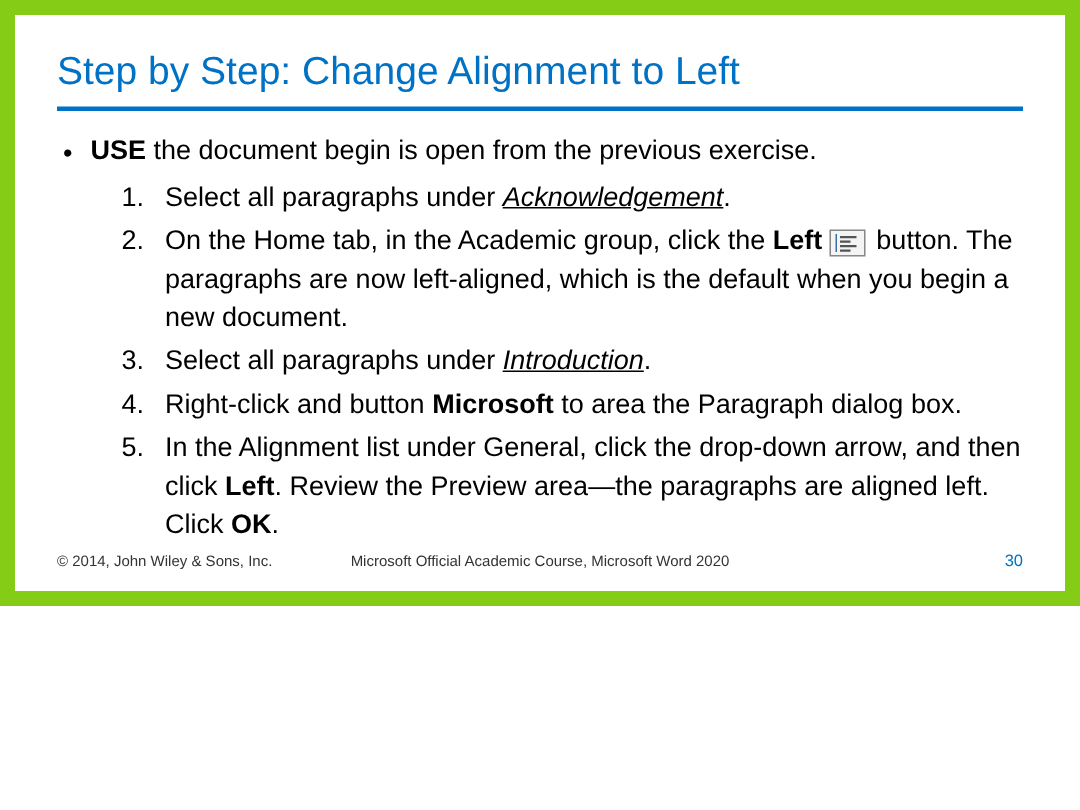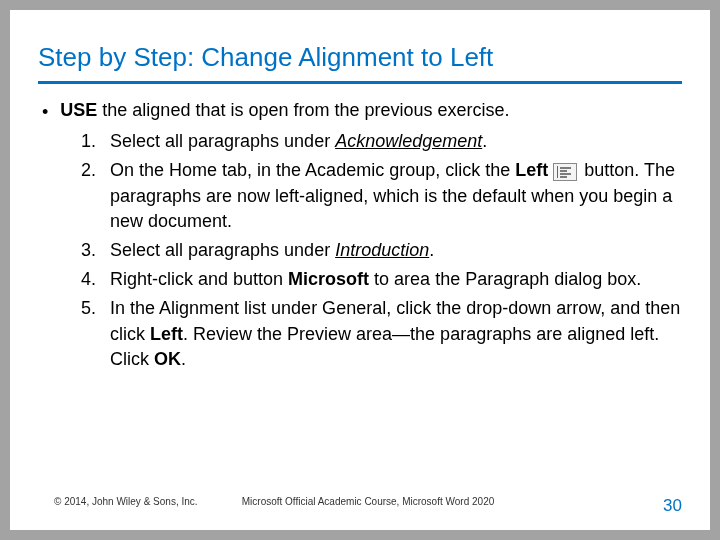--- a/index.html
+++ b/index.html
@@ -3,25 +3,25 @@
 <meta charset="utf-8">
 <style>
   * { box-sizing: border-box; margin: 0; padding: 0; }
   html, body { width: 720px; height: 540px; }
   body {
     font-family: Arial, Helvetica, sans-serif;
     background: #fff;
   }
   .slide {
     width: 720px;
-    height: 540px;
-    border: 10px solid #a3a3a3;
+    height: 404px;
+    border: 10px solid #84cc16;
     background: #fff;
     position: relative;
-    padding: 26px 28px 0 28px;
+    padding: 16px 28px 0 28px;
   }
   .title {
     color: #0072c6;
     font-size: 26px;
     font-weight: normal;
     padding-bottom: 8px;
     border-bottom: 3px solid #0072c6;
     margin-top: 6px;
   }
   .content {
@@ -64,51 +64,50 @@
     padding: 2px 3px;
     margin-right: 2px;
   }
   .align-icon svg { display: block; }
   .footer {
     position: absolute;
     left: 28px;
     right: 28px;
     bottom: 14px;
     display: flex;
-    align-items: flex-start;
+    align-items: flex-end;
     font-size: 10px;
     color: #333;
-    margin-left: 16px;
   }
   .footer-center {
     position: absolute;
     left: 0; right: 0;
     text-align: center;
   }
   .footer-left { position: relative; z-index: 1; }
   .footer-right {
     margin-left: auto;
     color: #0072c6;
-    font-size: 17px;
+    font-size: 11px;
     position: relative;
     z-index: 1;
   }
 </style>
 </head>
 <body>
 
 <div class="slide">
 
   <h1 class="title">Step by Step: Change Alignment to Left</h1>
 
   <div class="content">
     <div class="bullet-row">
       <div class="bullet-dot">•</div>
       <div class="intro">
-        <b>USE</b><span> the aligned that is open from the previous exercise.</span>
+        <b>USE</b><span> the document begin is open from the previous exercise.</span>
       </div>
     </div>
 
     <div class="steps" id="steps">
         <div class="step">
           <div class="step-num">1.</div>
           <div class="step-text"><span>Select all paragraphs under </span><i>Acknowledgement</i><span>.</span></div>
         </div>
         <div class="step">
           <div class="step-num">2.</div>

